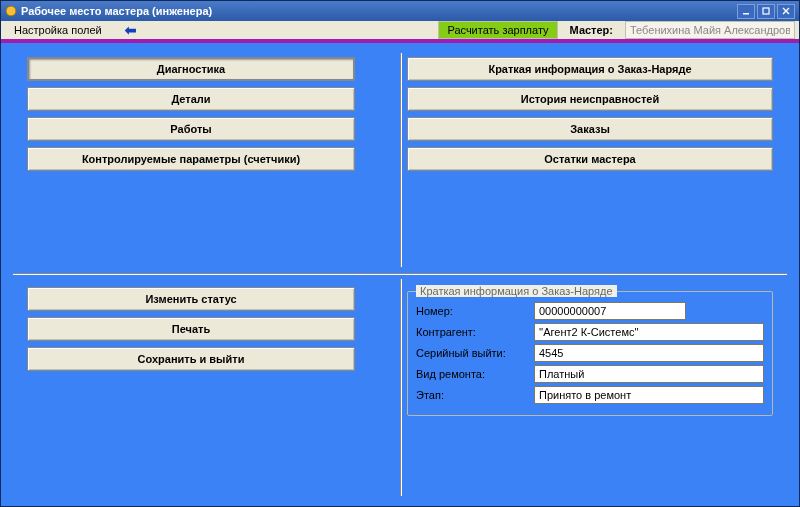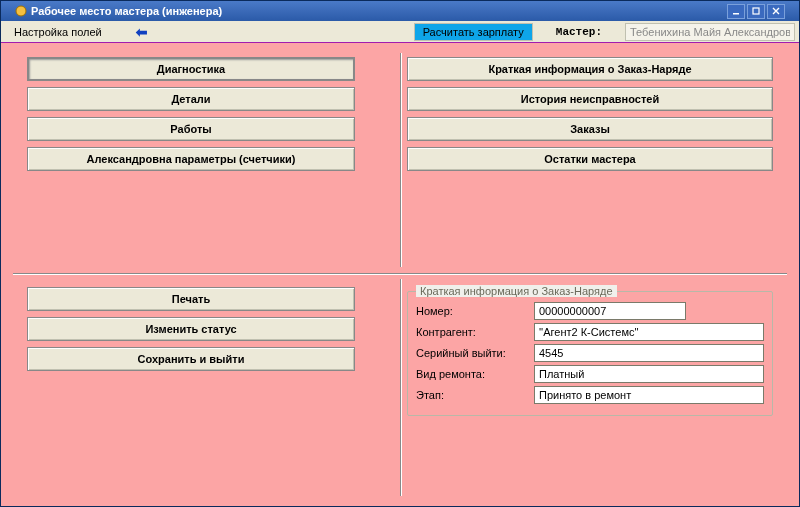--- a/index.html
+++ b/index.html
@@ -11,21 +11,21 @@
     height: 507px;
     overflow: hidden;
     border: 1px solid #0a2a5c;
   }
   .titlebar {
     background: linear-gradient(to bottom, #4a7ac8, #2b5aa8);
     color: #fff;
     height: 20px;
     display: flex;
     align-items: center;
-    padding: 0 14px;
+    padding: 0 4px;
     font-size: 11px;
   }
   .titlebar-icon {
     width: 12px; height: 12px;
     margin-right: 4px;
     display: inline-block;
   }
   .titlebar-text { flex: 1; font-weight: bold; }
   .titlebar-buttons { display: flex; gap: 2px; }
   .tb-btn {
@@ -34,59 +34,59 @@
     border: 1px solid #7aa0db;
     color: #fff;
     font-size: 9px;
     display: flex;
     align-items: center;
     justify-content: center;
     cursor: pointer;
   }
   .toolbar {
     background: #ece9d8;
-    border-bottom: 1px solid #a21caf;
+    border-bottom: 4px solid #a21caf;
     height: 22px;
     display: flex;
     align-items: center;
     padding: 0 4px;
-    gap: 19px;
+    gap: 8px;
   }
   .toolbar-btn {
-    background: #0ea5e9;
+    background: #84cc16;
     border: 1px solid #c0c0b0;
     padding: 2px 8px;
     font-size: 11px;
     cursor: pointer;
     font-family: inherit;
   }
   .toolbar-btn.flat {
     border: 1px solid transparent;
     background: transparent;
   }
   .arrow-right {
     color: #1040c0;
     font-size: 14px;
     font-weight: bold;
     padding: 0 6px;
     cursor: pointer;
   }
   .spacer { flex: 1; }
-  .master-label { font-weight: bold; margin: 0 4px; font-family: Liberation Mono, monospace; }
+  .master-label { font-weight: bold; margin: 0 4px; }
   .master-field {
     background: #f5f3ea;
     border: 1px solid #c0c0b0;
     padding: 2px 4px;
     width: 170px;
     color: #888;
     font-size: 11px;
     font-family: inherit;
   }
   .content {
-    background: #fca5a5;
+    background: #3b82f6;
     height: calc(507px - 20px - 22px - 2px);
     position: relative;
   }
   .grid {
     display: grid;
     grid-template-columns: 1fr 1fr;
     grid-template-rows: 230px 1fr;
     height: 100%;
   }
   .cell {
@@ -206,31 +206,31 @@
   <span class="master-label">Мастер:</span>
   <input class="master-field" readonly="" value="Тебенихина Майя Александровна" style="">
 </div>
 
 <div class="content">
   <div class="grid">
     <div class="cell">
       <button class="big-btn pressed">Диагностика</button>
       <button class="big-btn">Детали</button>
       <button class="big-btn">Работы</button>
-      <button class="big-btn">Александровна параметры (счетчики)</button>
+      <button class="big-btn">Контролируемые параметры (счетчики)</button>
     </div>
     <div class="cell">
       <button class="big-btn">Краткая информация о Заказ-Наряде</button>
       <button class="big-btn">История неисправностей</button>
       <button class="big-btn">Заказы</button>
       <button class="big-btn">Остатки мастера</button>
     </div>
     <div class="cell">
+      <button class="big-btn">Изменить статус</button>
       <button class="big-btn">Печать</button>
-      <button class="big-btn">Изменить статус</button>
       <button class="big-btn">Сохранить и выйти</button>
     </div>
     <div class="cell">
       <div class="fieldset">
         <div class="fieldset-legend">Краткая информация о Заказ-Наряде</div>
         <div class="form-row">
           <span class="form-label">Номер:</span>
           <input class="form-input short" value="00000000007" style="">
         </div>
         <div class="form-row">

